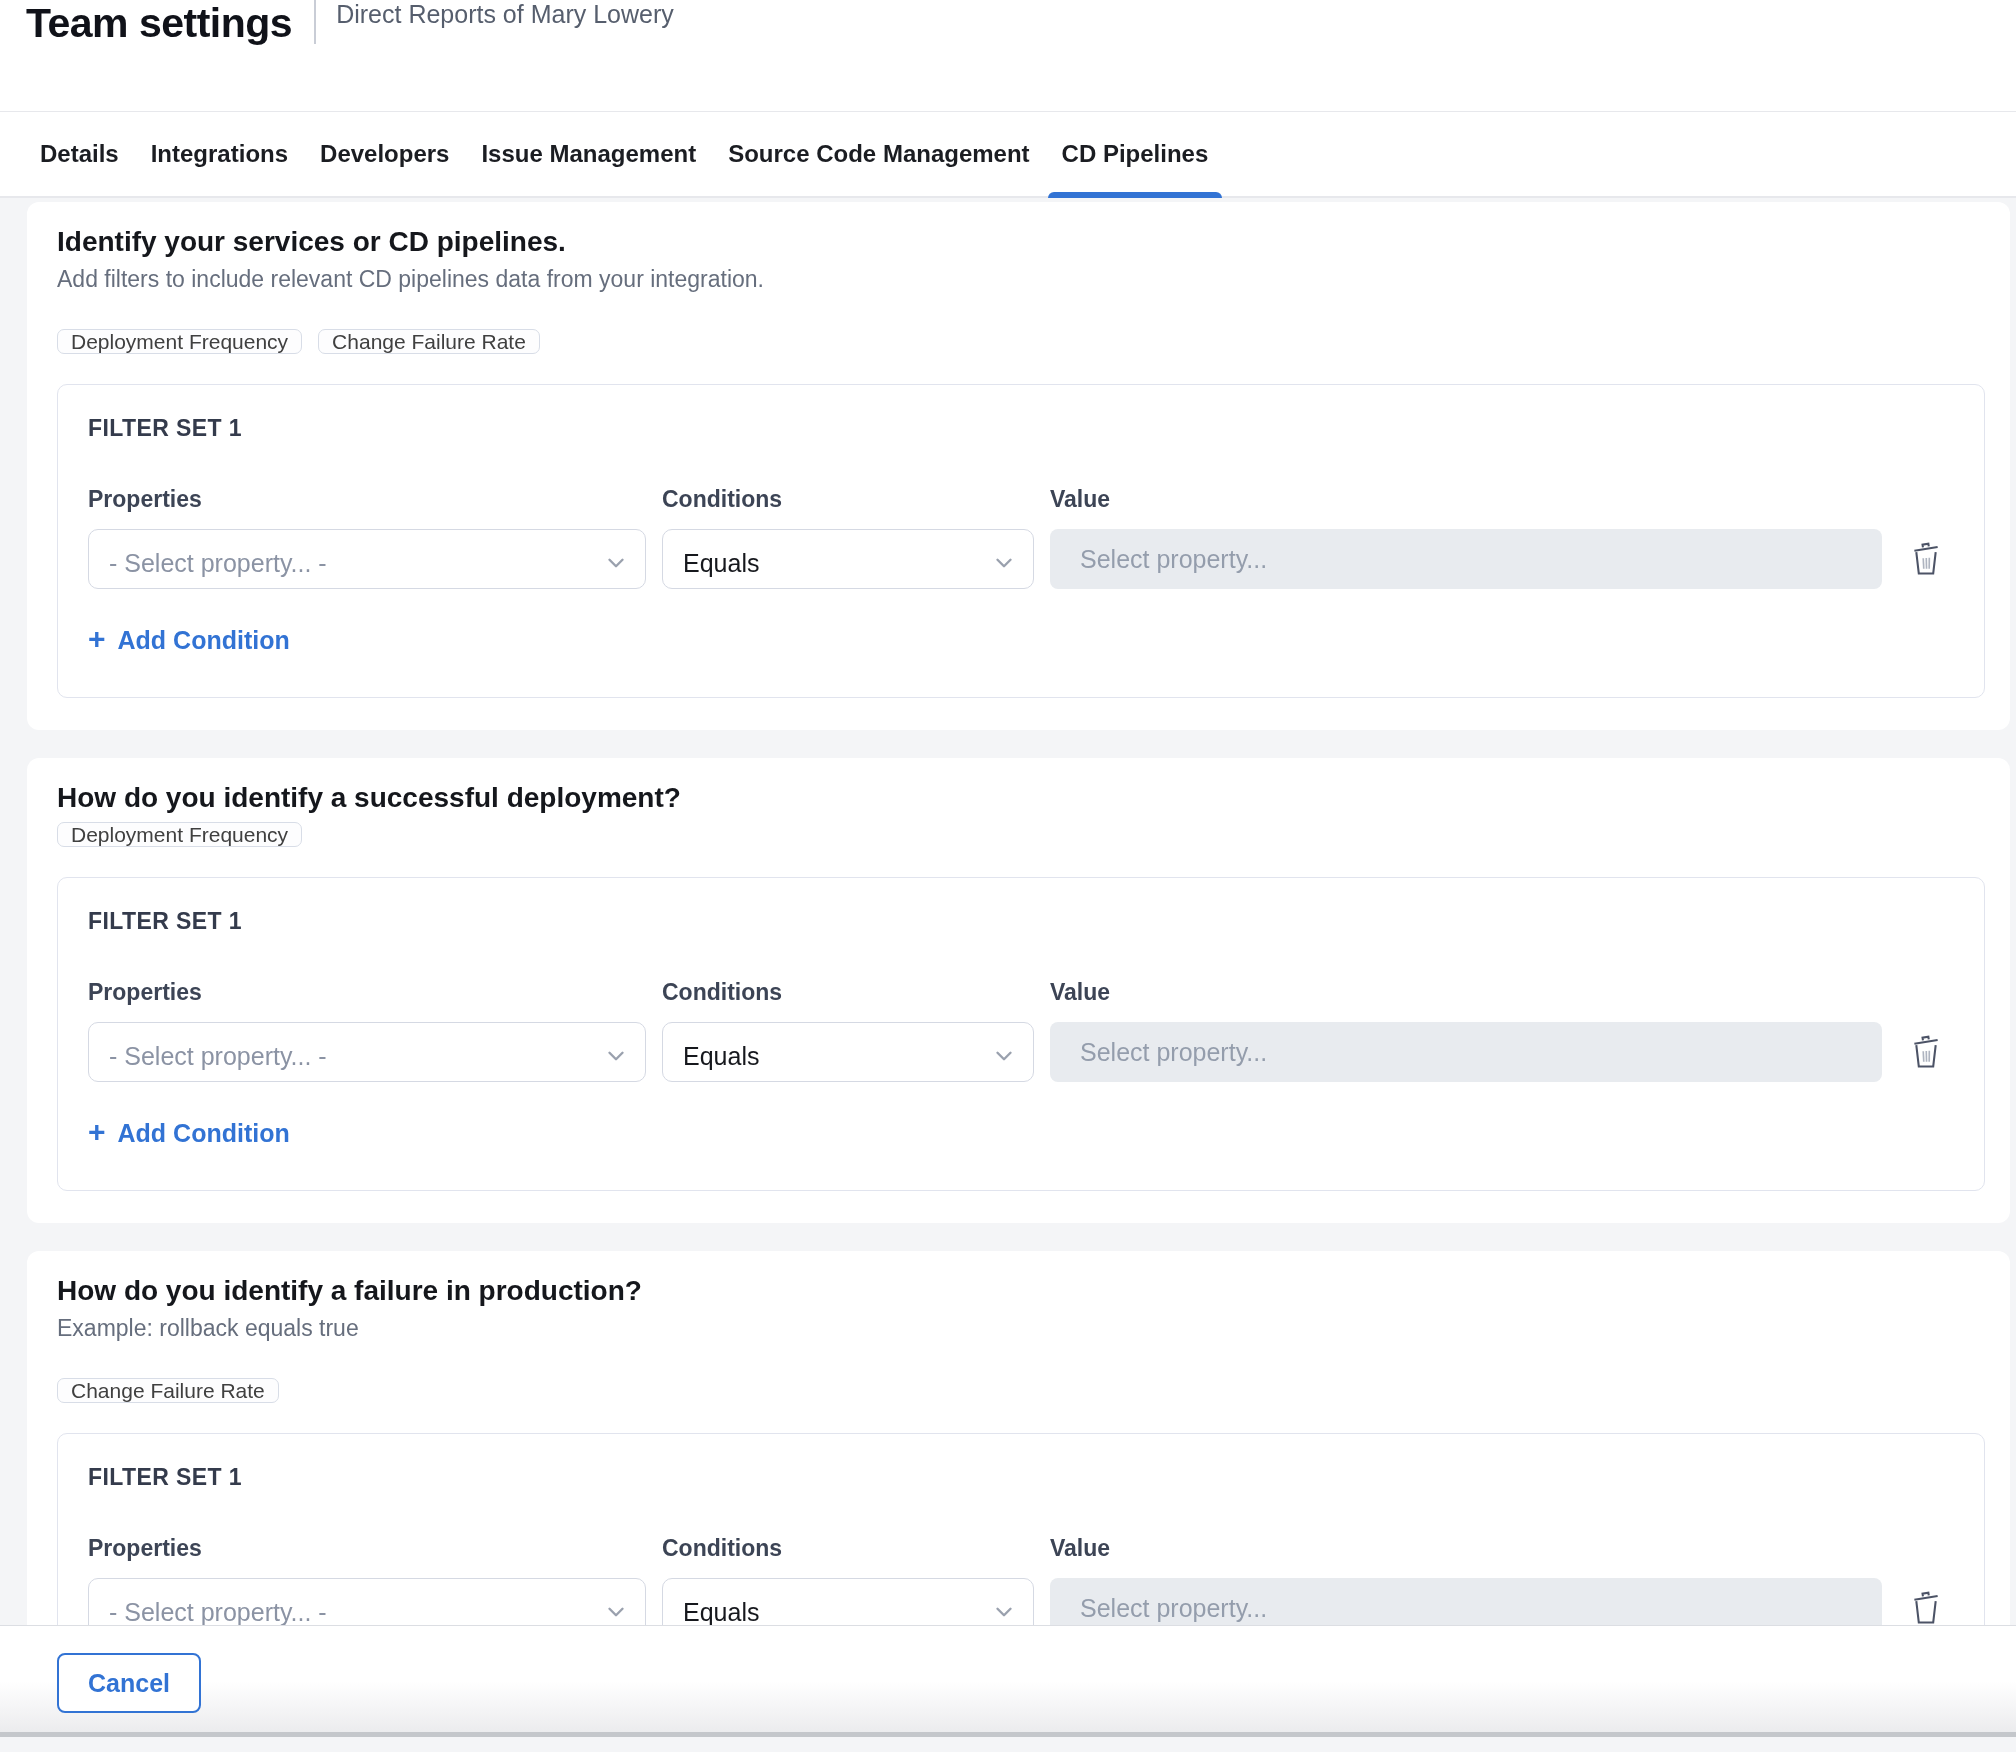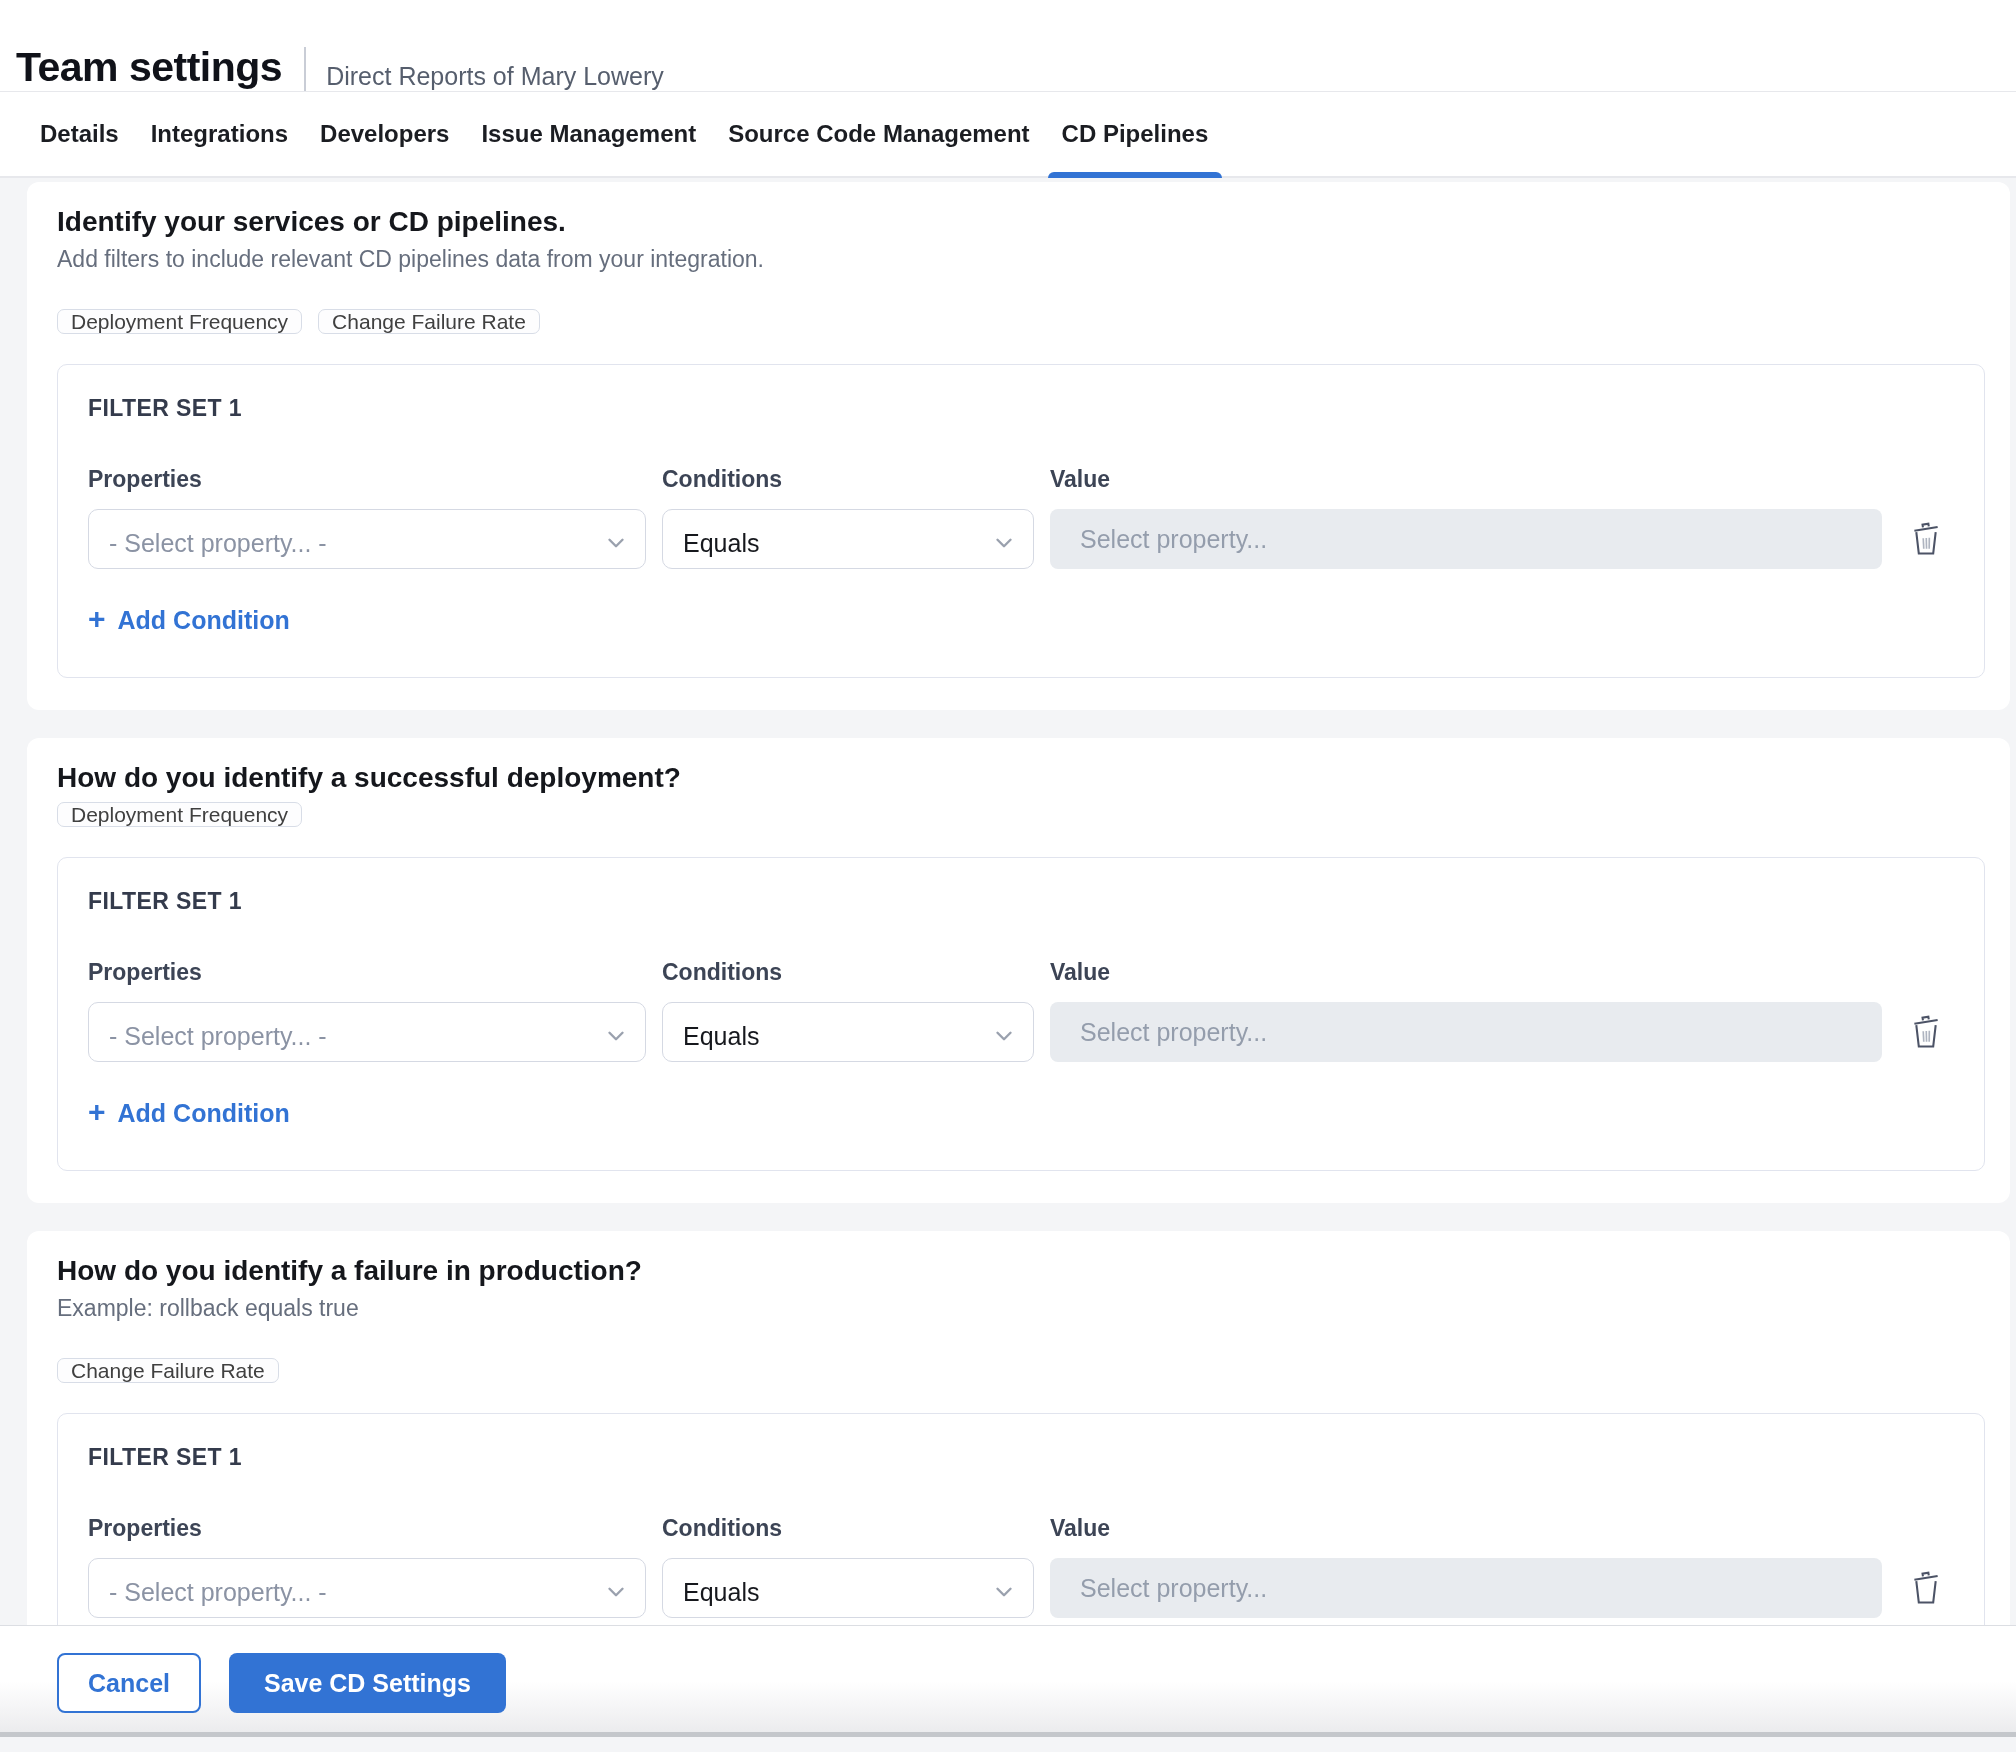--- a/index.html
+++ b/index.html
@@ -9,22 +9,22 @@
     --label:#3c4455;
     --border-light:#e7e8ec;
     --select-border:#d5d9e3;
   }
   *{box-sizing:border-box;margin:0;padding:0;}
   html,body{width:2016px;height:1752px;}
   body{font-family:"Liberation Sans",sans-serif;background:#f4f5f7;}
   .page{position:relative;width:2016px;height:1752px;overflow:hidden;background:#f4f5f7;}
 
   
-  .header{background:#fff;height:92px;border-bottom:1px solid var(--border-light);
-    display:flex;align-items:flex-end;padding:0 16px;}
+  .header{background:#fff;height:112px;border-bottom:1px solid var(--border-light);
+    display:flex;align-items:flex-start;padding:0 26px;}
   .header-title{font-size:41px;font-weight:800;color:#101219;letter-spacing:-0.5px;}
   .header-sep{width:2px;height:44px;background:#c9cdd6;margin:0 20px 0 22px;}
   .header-subtitle{font-size:25px;color:#565e6d;}
 
   
   .tabbar{background:#fff;height:86px;border-bottom:2px solid var(--border-light);
     display:flex;align-items:stretch;gap:32px;padding:0 0 0 40px;}
   .tab{display:flex;align-items:center;font-size:24px;font-weight:600;color:#1b1d22;
     position:relative;cursor:pointer;white-space:nowrap;}
   .tab.active::after{content:"";position:absolute;left:-14px;right:-14px;bottom:-2px;height:6px;
@@ -219,17 +219,16 @@
           </button>
         </div>
 
       </div>
     </div>
 
   </div>
 
   <div class="footer">
     <button class="btn btn-cancel">Cancel</button>
-    <button class="btn btn-save">Save CD Settings</button>
     <div class="bottom-bar"></div>
   </div>
 
 </div>
 
 </body></html>

